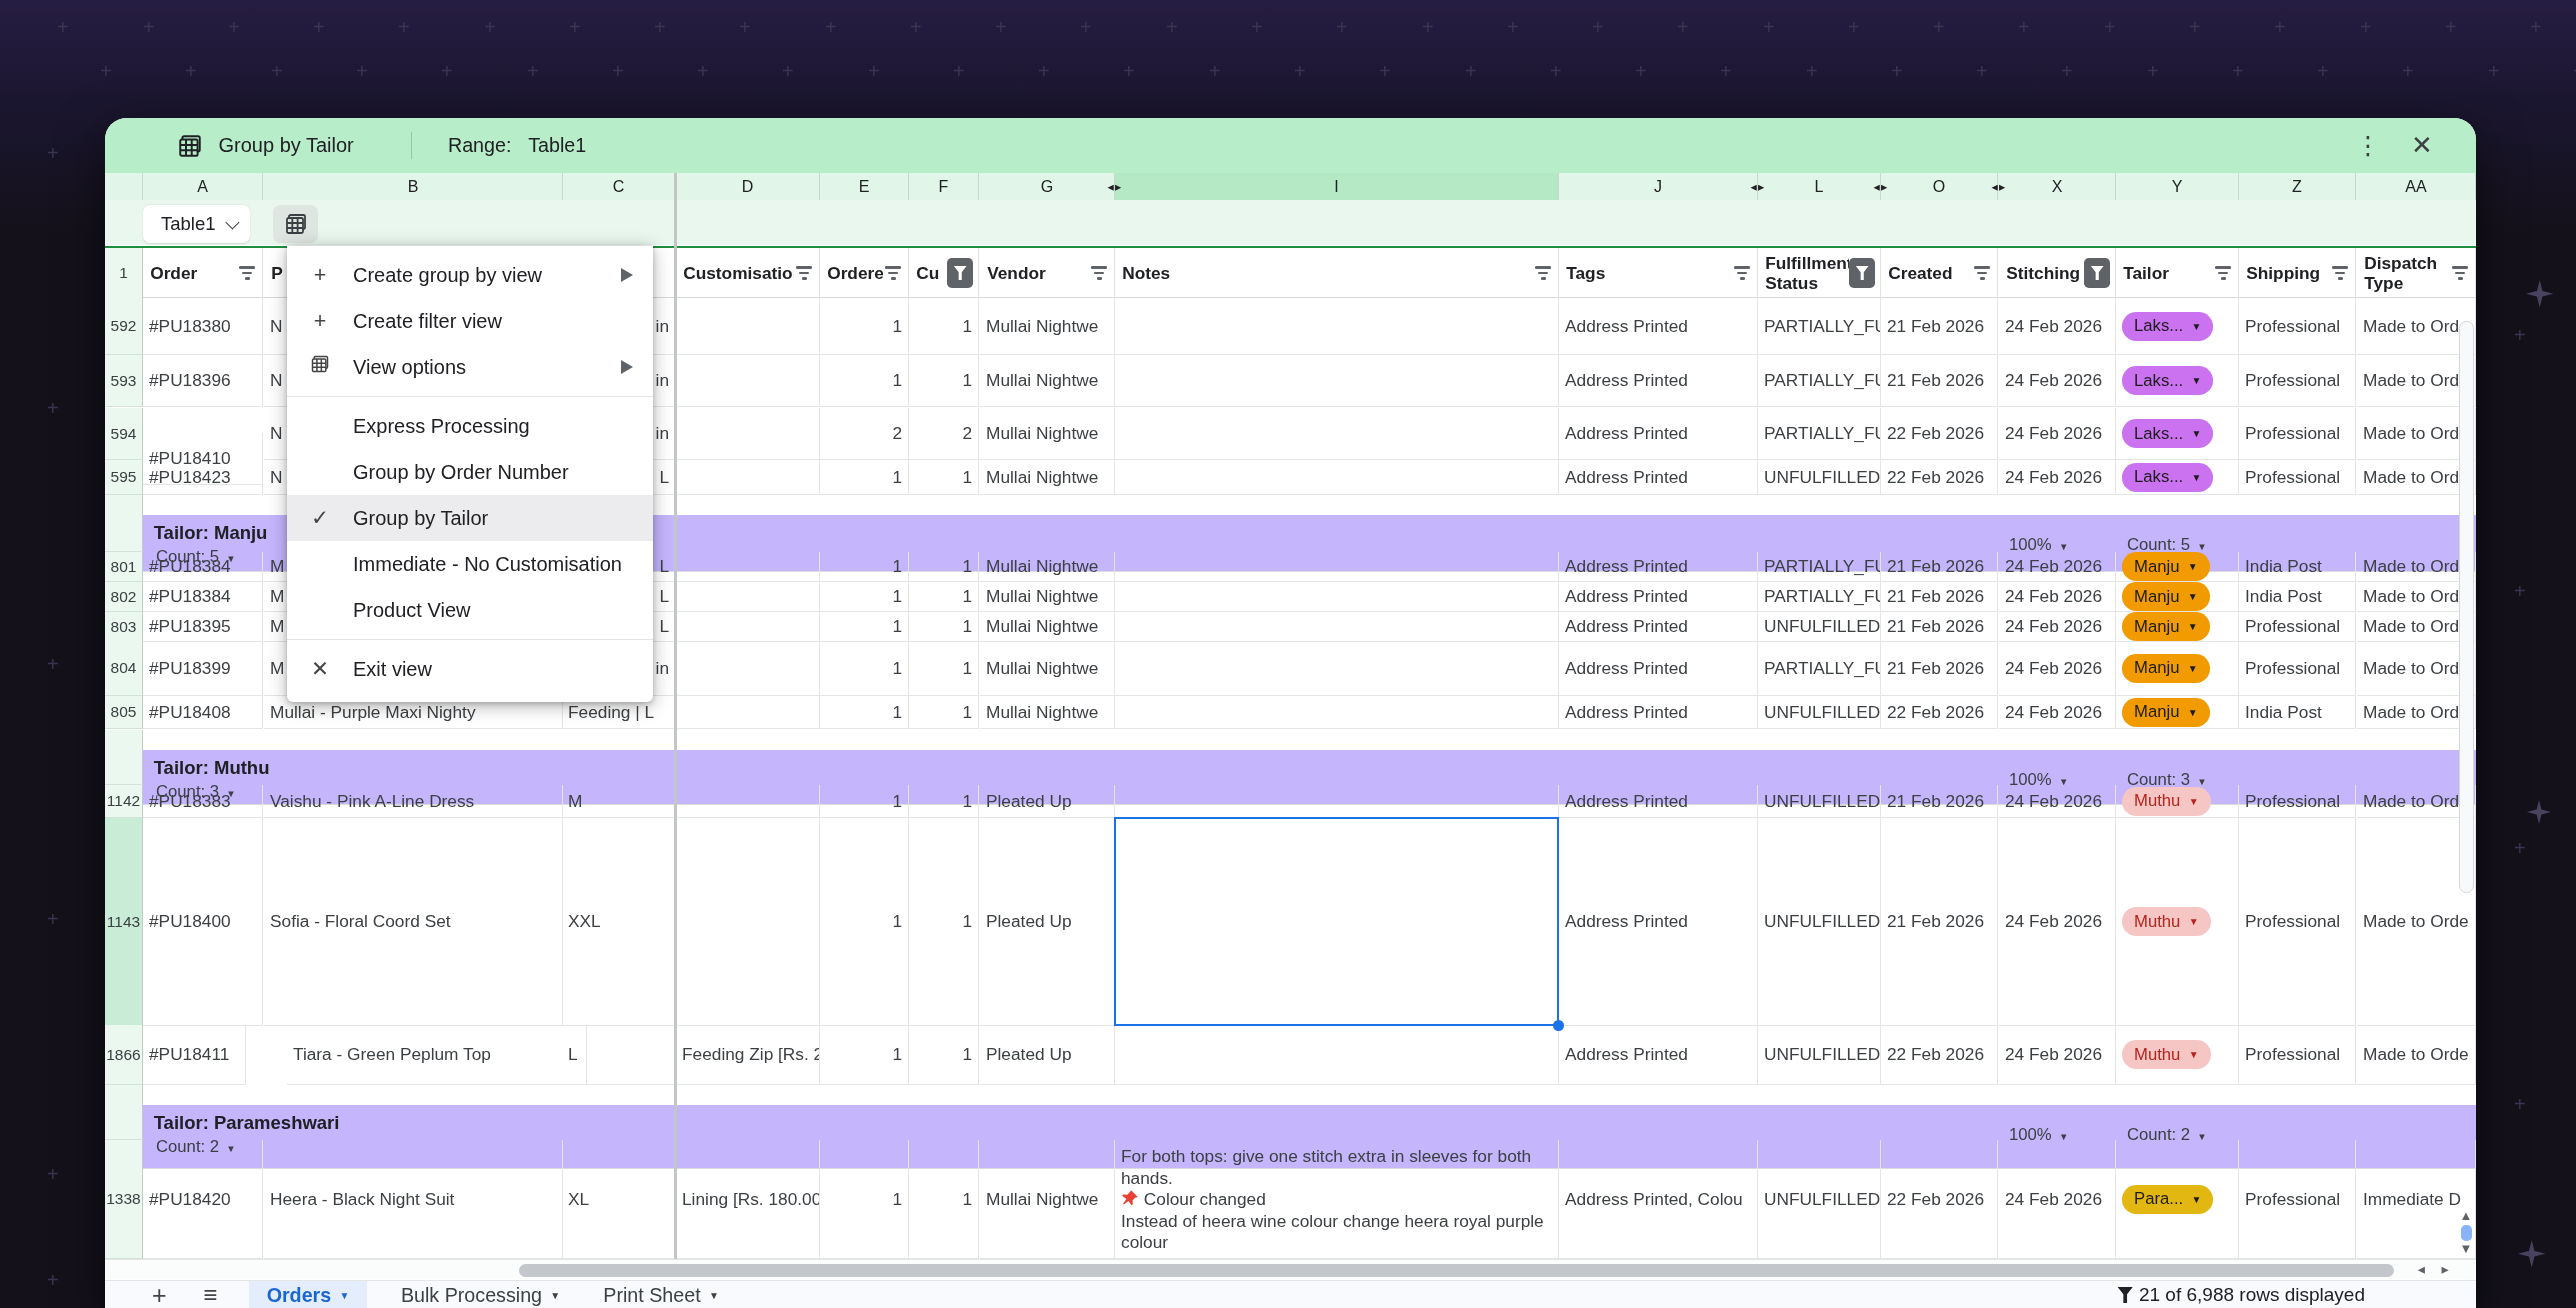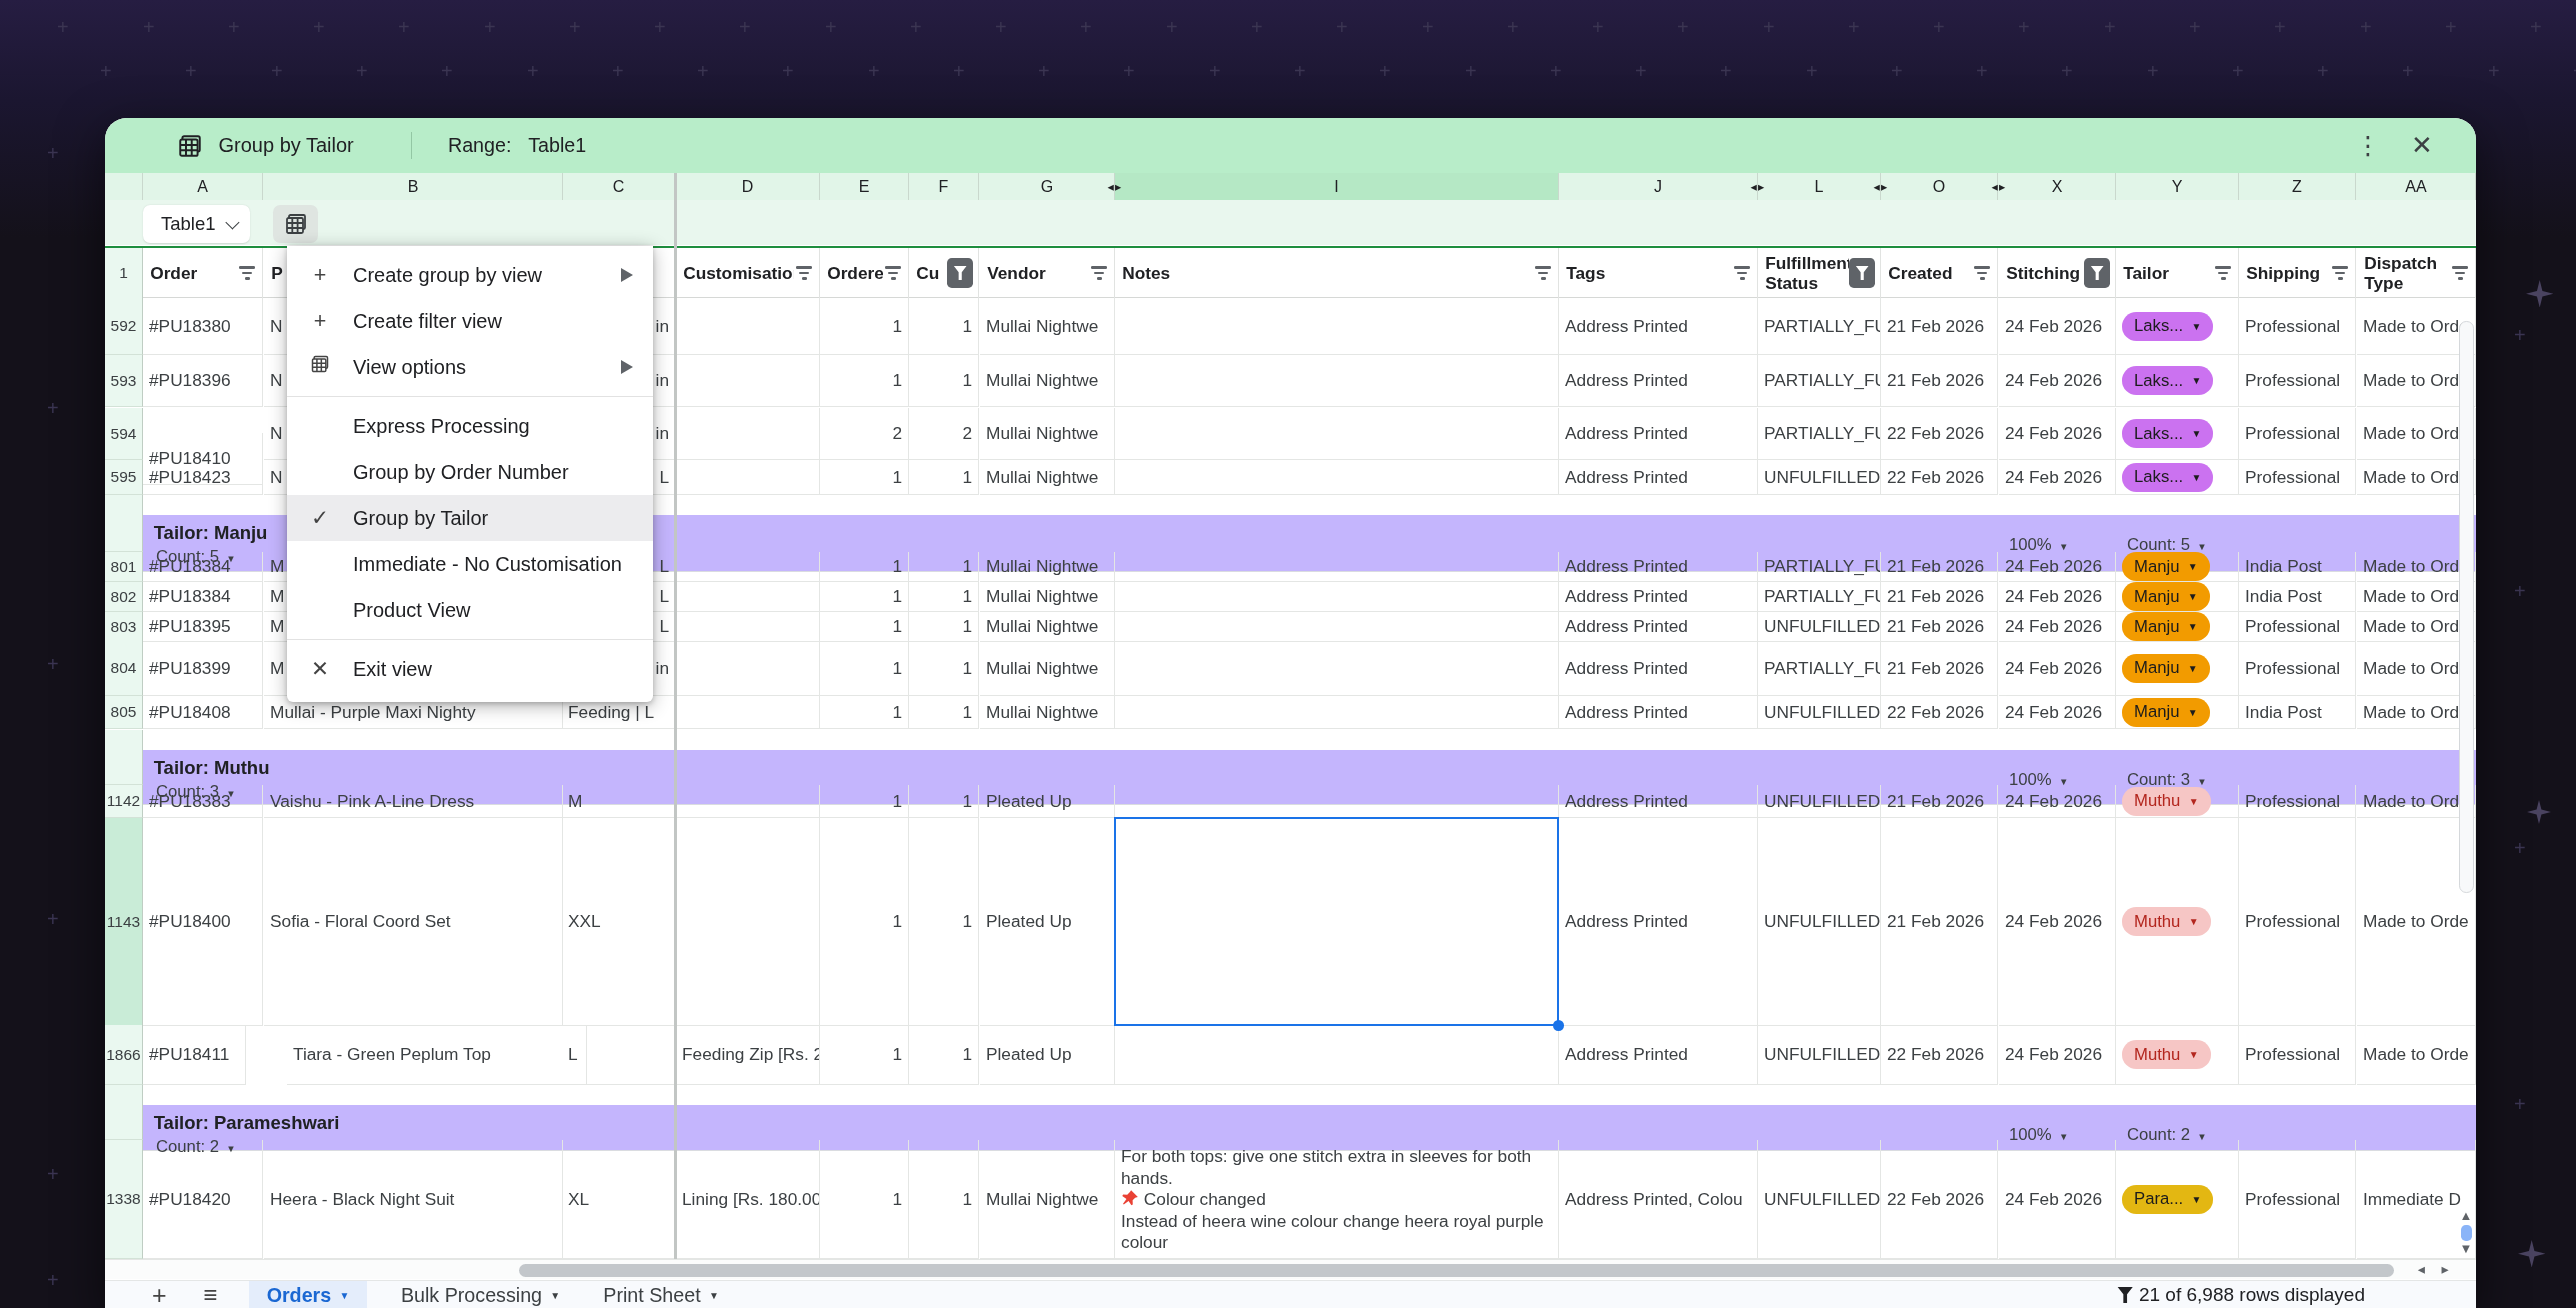--- a/index.html
+++ b/index.html
@@ -641,21 +641,21 @@
             <span class="pill" style="background: rgb(246, 198, 197); color: rgb(179, 38, 30);">
               <span>Muthu</span>
               <span class="dd">▼</span>
             </span>
           </div>
           <div class="cell" style="left: 2134px; width: 117px;">Professional</div>
           <div class="cell" style="left: 2252px; width: 119px;">Made to Orde</div>
         </div>
         <div class="grow" style="top: 787px; height: 55px;">
           <div class="gut"></div>
-          <div class="band" style="top: 0px; height: 46px;">
+          <div class="band" style="top: 0px; height: 64px;">
             <div class="band-title">Tailor: Parameshwari</div>
             <div class="band-count"><span>Count: 2</span><span class="dd-small">▼</span></div>
             <div class="band-pct" style="left: 1866px;"><span>100%</span><span class="dd-small">▼</span></div>
             <div class="band-pct" style="left: 1984px;"><span>Count: 2</span><span class="dd-small">▼</span></div>
           </div>
         </div>
         <div class="grow" style="top: 842px; height: 119px;">
           <div class="gut">1338</div>
           <div class="cell" style="left: 38px; width: 120px;">#PU18420</div>
           <div class="cell" style="left: 159px; width: 299px;">Heera - Black Night Suit</div>

